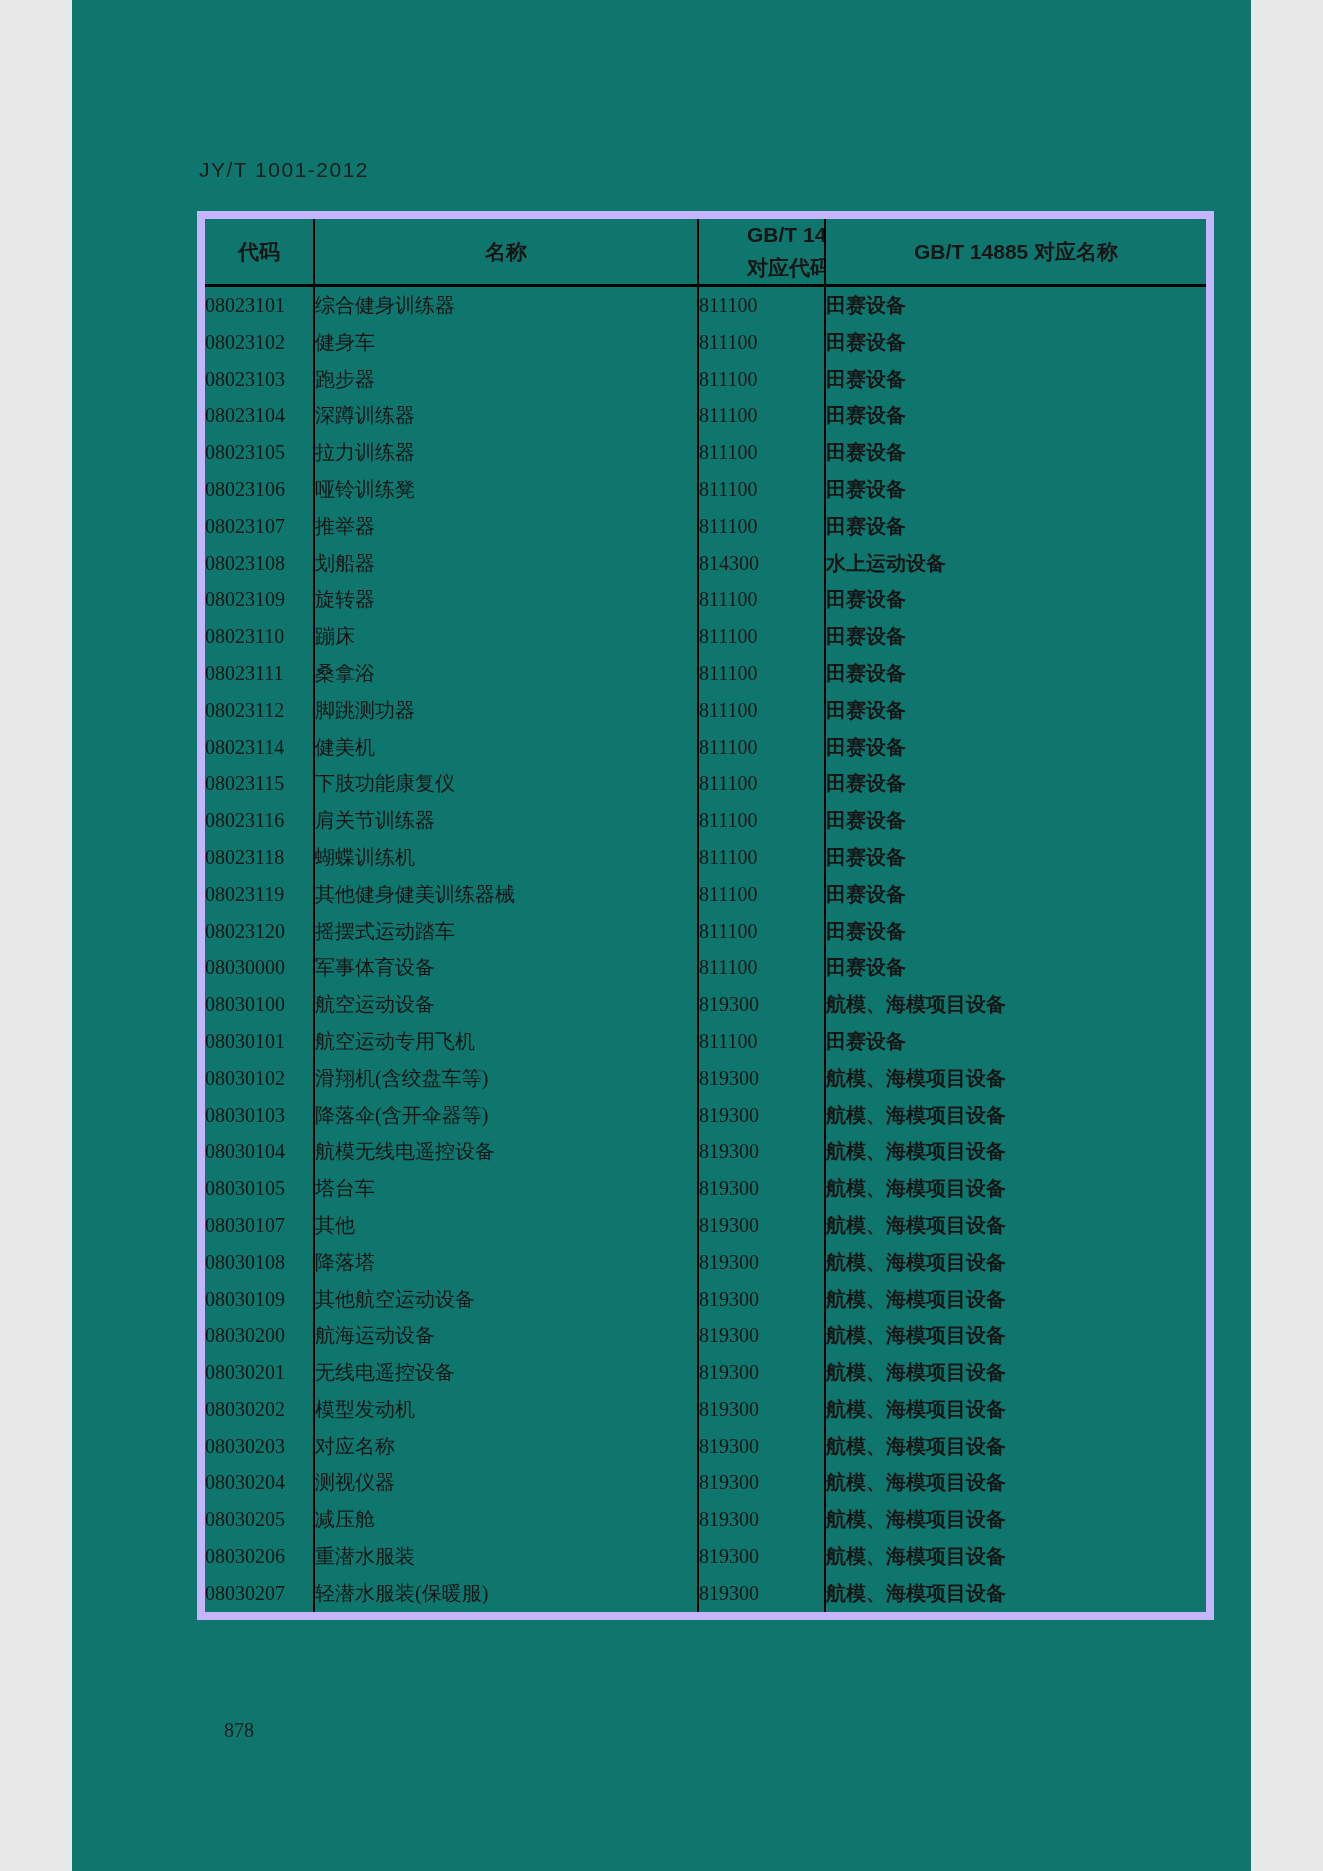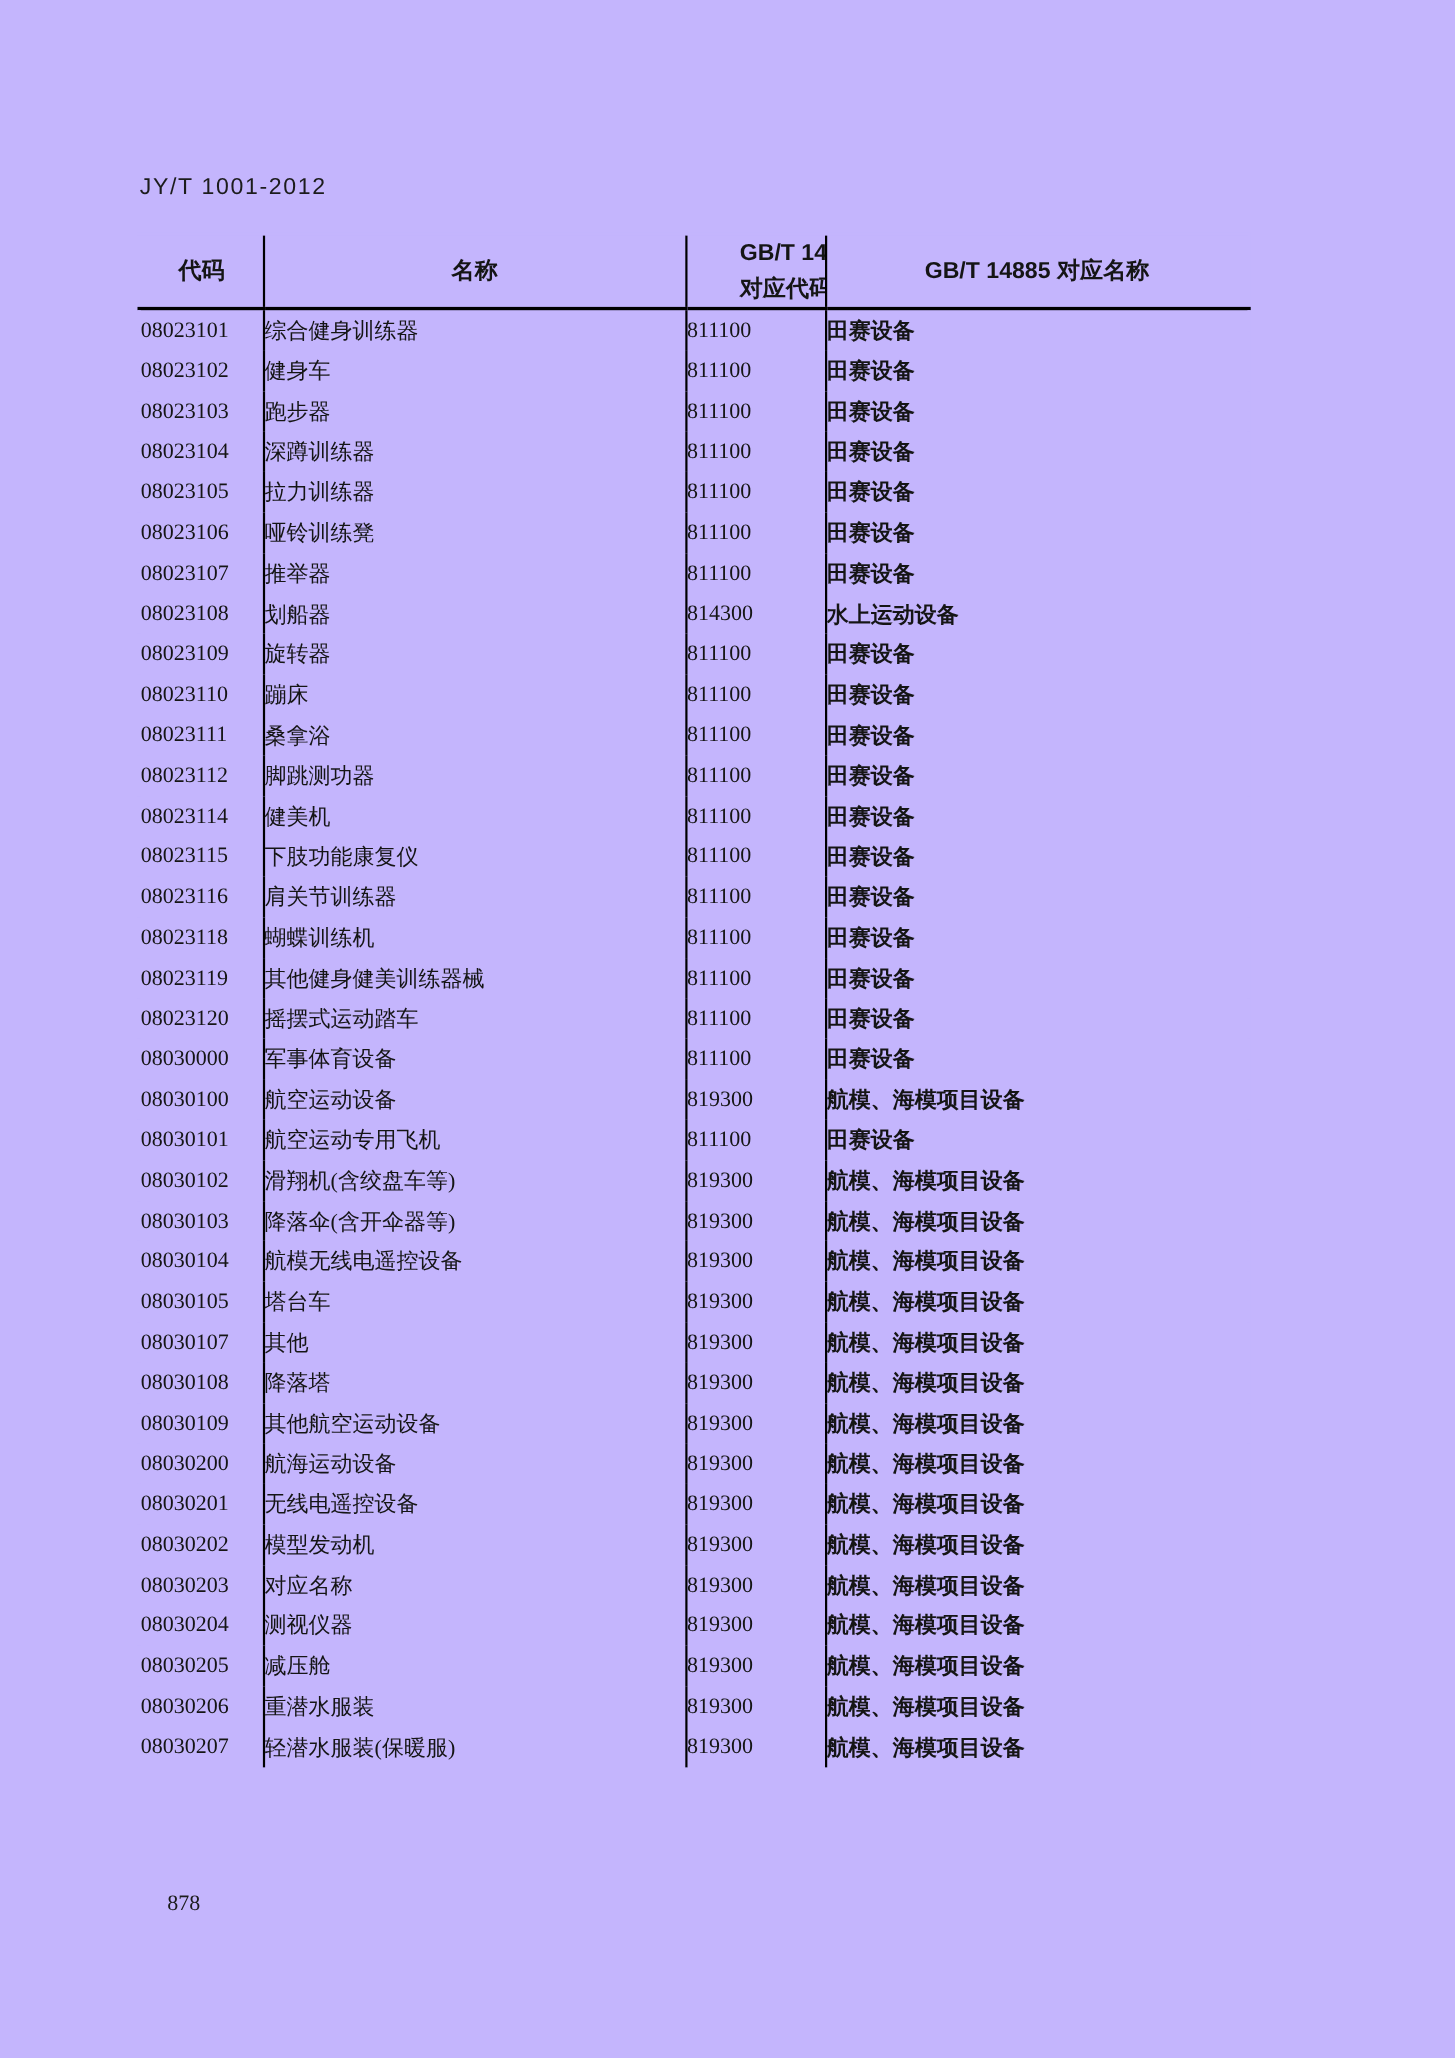--- a/index.html
+++ b/index.html
@@ -1,39 +1,39 @@
 <!DOCTYPE html>
 <html><head>
 <meta charset="utf-8">
 <style>
   html,body{margin:0;padding:0;background:#e8e8e8;}
   .page{
     position:relative;
-    width:1323px;height:1871px;
-    background:#c4b5fd;
+    width:1179px;height:1871px;
+    background:#0f766e;
     margin:0 auto;
     overflow:hidden;
     color:#151515;
   }
   .doc-code{
     position:absolute;
     left:127px;top:158px;
     font-family:"Liberation Sans", sans-serif;
     font-size:21px;
     letter-spacing:1.5px;
     color:#1c1c1c;
     white-space:pre;
   }
   table.mapping{
     position:absolute;
     left:125px;top:211px;
     width:1009px;
     border-collapse:collapse;
     table-layout:fixed;
-    border:3px solid #c4b5fd;
+    border:8px solid #c4b5fd;
   }
   table.mapping th, table.mapping td{
     border-left:2px solid #000;
     overflow:hidden;
     white-space:nowrap;
   }
   table.mapping th:first-child, table.mapping td:first-child{border-left:none;}
   table.mapping thead th{
     height:64px;
     border-bottom:3px solid #000;

